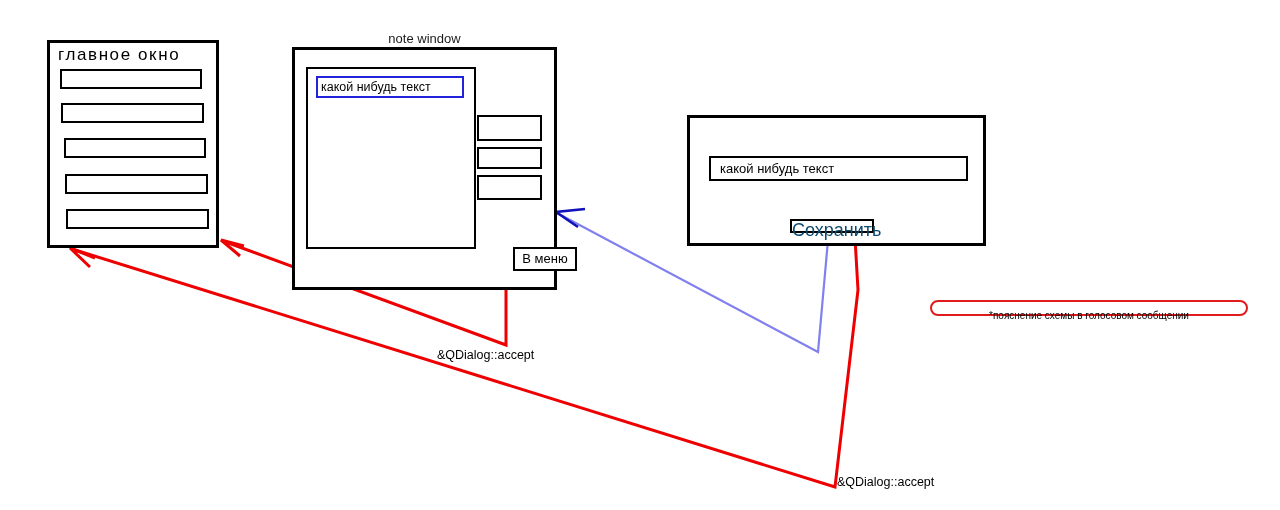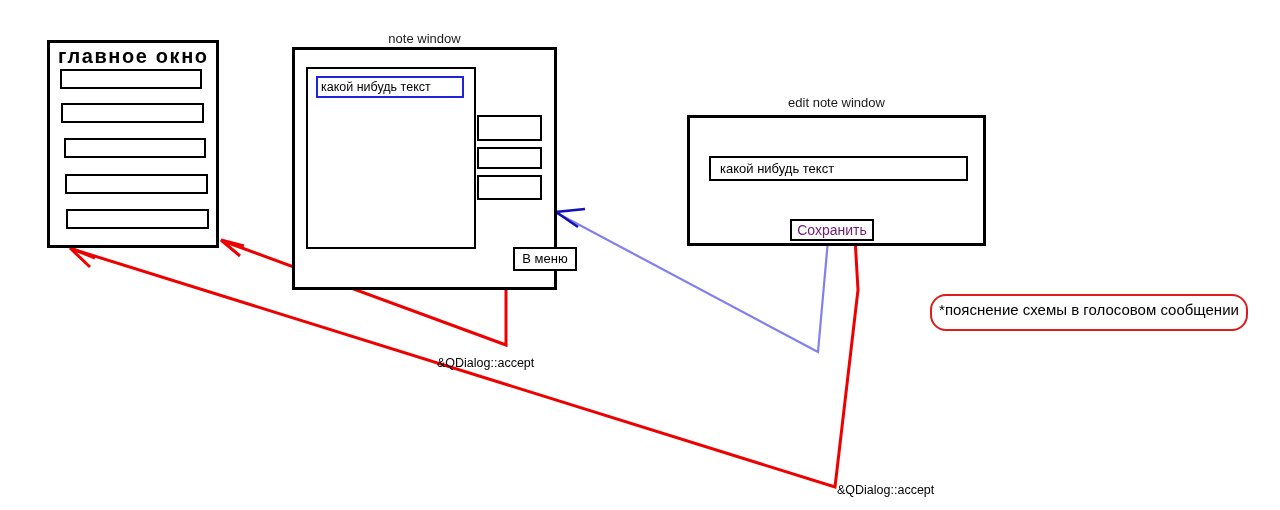--- a/index.html
+++ b/index.html
@@ -43,25 +43,24 @@
   #main-window {
     left: 47px;
     top: 40px;
     width: 172px;
     height: 208px;
   }
   #main-window-heading {
     position: absolute;
     left: 8px;
     top: 2px;
-    font-size: 20px;
+    font-size: 17px;
     letter-spacing: 1.6px;
     color: #000000;
     white-space: nowrap;
-    font-weight: bold;
   }
   .list-row {
     position: absolute;
     border: 2px solid #000000;
     background: #ffffff;
     box-sizing: border-box;
     height: 20px;
   }
   
   #note-window {
@@ -144,51 +143,50 @@
     line-height: 21px;
     padding-left: 9px;
     white-space: nowrap;
     overflow: hidden;
   }
   #edit-note-save-button {
     position: absolute;
     left: 100px;
     top: 101px;
     width: 84px;
-    height: 22px;
-    border: 2px solid #000000;
-    background: #ffffff;
-    box-sizing: border-box;
-    font-size: 14px;
-    color: #701a75;
+    height: 14px;
+    border: 2px solid #000000;
+    background: #ffffff;
+    box-sizing: border-box;
+    font-size: 18px;
+    color: #0c4a6e;
     line-height: 18px;
     text-align: center;
     white-space: nowrap;
   }
   
   .edge-label {
     position: absolute;
     font-size: 12.5px;
     color: #000000;
     white-space: nowrap;
-    margin-top: 8px;
   }
   #label-accept-left { left: 437px; top: 348px; }
   #label-accept-right { left: 837px; top: 475px; }
   #note-callout {
     position: absolute;
     left: 930px;
-    top: 294px;
+    top: 300px;
     width: 318px;
-    height: 37px;
+    height: 16px;
     border: 2px solid #e01b1b;
     border-radius: 16px;
     background: #ffffff;
     box-sizing: border-box;
-    font-size: 15px;
+    font-size: 10px;
     color: #000000;
     line-height: 28px;
     text-align: center;
     white-space: nowrap;
   }
 </style>
 </head>
 <body>
 
 <div id="canvas">
@@ -225,21 +223,20 @@
   <div class="window" id="note-window">
     <div id="note-text-area">
       <div id="note-text-field">какой нибудь текст</div>
     </div>
     <div class="note-side-box" id="note-side-box-0"></div>
     <div class="note-side-box" id="note-side-box-1"></div>
     <div class="note-side-box" id="note-side-box-2"></div>
     <div id="note-menu-button">В меню</div>
   </div>
 
-  <div class="window-title" id="edit-note-window-title" style="left:687px; top:95px; width:299px;">edit note window</div>
 
   <div class="window" id="edit-note-window">
     <div id="edit-note-field">какой нибудь текст</div>
     <div id="edit-note-save-button">Сохранить</div>
   </div>
 
   <div class="edge-label" id="label-accept-left">&amp;QDialog::accept</div>
   <div class="edge-label" id="label-accept-right">&amp;QDialog::accept</div>
 
   <div id="note-callout">*пояснение схемы в голосовом сообщении</div>

